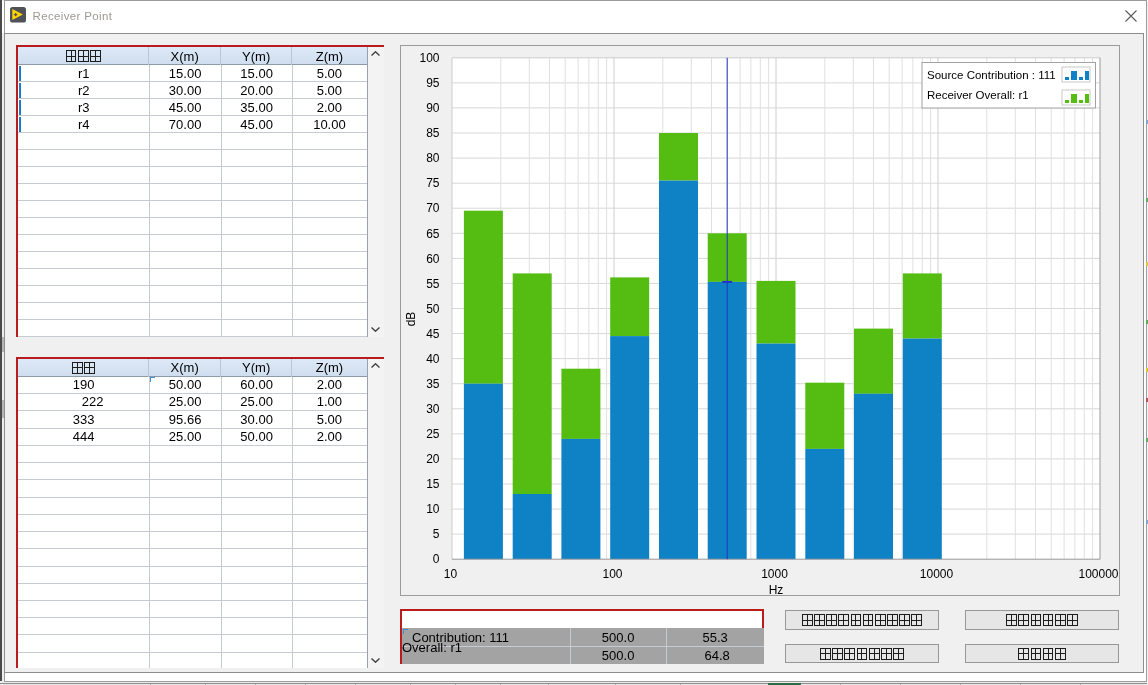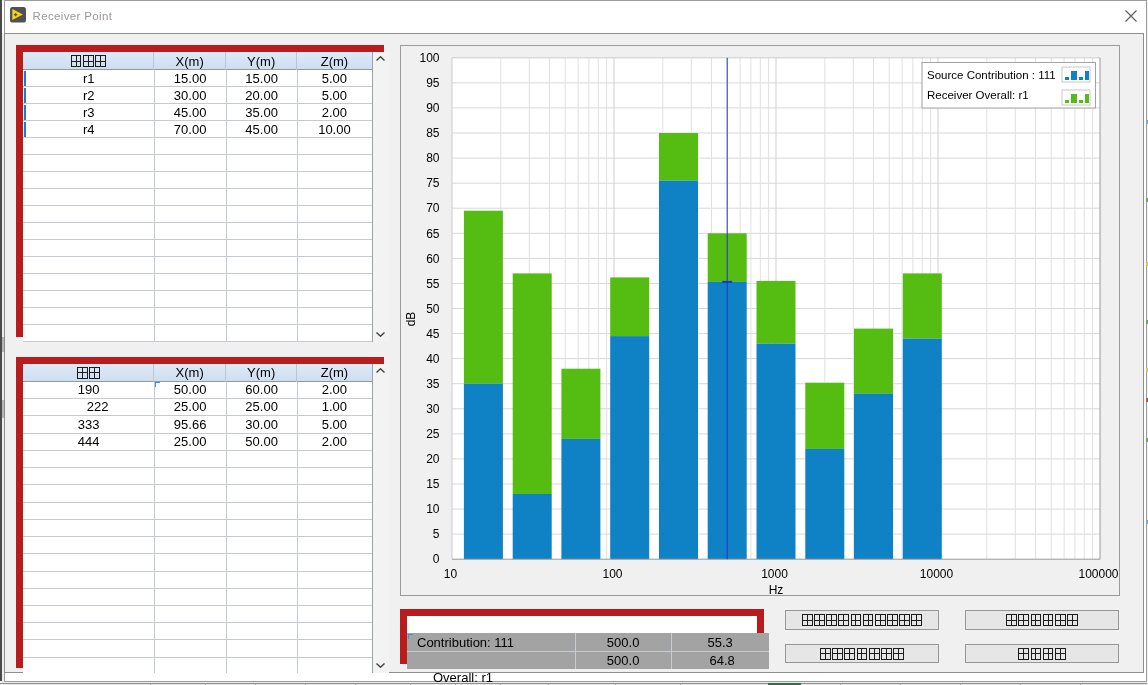--- a/index.html
+++ b/index.html
@@ -1,20 +1,20 @@
 <!DOCTYPE html>
 <html><head><meta charset="utf-8"><style>
 *{margin:0;padding:0;box-sizing:border-box}
 html,body{width:1148px;height:685px;overflow:hidden;background:#ececec;
  font-family:"Liberation Sans",sans-serif;-webkit-font-smoothing:antialiased}
 #root{position:relative;width:1148px;height:685px}
 .win{position:absolute;left:4px;top:0;width:1142.5px;height:682px;background:#fff;border:1px solid #9b9b9b}
 .panel{position:absolute;left:4px;top:33px;width:1140px;height:640px;background:#f0f0f0;border:1px solid #8e8e8e}
 .title{position:absolute;left:32.5px;top:9.5px;font-size:11.5px;color:#9e9a96;letter-spacing:0.35px}
-.tbl{position:absolute;border:7px solid #b91c1c;background:#fff}
+.tbl{position:absolute;border:2px solid #b91c1c;background:#fff}
 .thead{position:absolute;left:0;top:0;background:linear-gradient(#dde9f7,#cfdeef);border-bottom:1px solid #8f9aa8}
 .hc{position:absolute;top:0;display:flex;align-items:center;justify-content:center;font-size:13px;color:#000;border-right:1px solid #b9c6d6}
 .hc:last-child{border-right:none}
 .tbody{position:absolute;left:0}
 .dc{position:absolute;display:flex;align-items:center;justify-content:center;font-size:13px;color:#000}
 .sb{position:absolute;top:0;background:#f3f3f3;border-left:1px solid #98a2ae}
 .btn{position:absolute;background:#e6e6e6;border:1px solid #979797;display:flex;align-items:center;justify-content:center}
 .z{display:inline-block;width:10.8px;height:12px;margin:0 0.7px;border:1px solid #1c1c1c;
  background:linear-gradient(#1c1c1c,#1c1c1c) 50% 50%/100% 1px no-repeat,linear-gradient(#1c1c1c,#1c1c1c) 50% 50%/1px 100% no-repeat}
 </style></head><body>
@@ -243,21 +243,21 @@
         <rect x="685" y="49.0" width="4" height="9" fill="#55bd11"></rect>
 </svg></div>
 <div class="tbl" style="left:400px;top:609px;width:364px;height:55px">
 <div class="tbody" style="top:17px;width:362px;height:36px;background:#a3a3a3">
 <div style="position:absolute;left:0;top:18.2px;width:362px;height:1px;background:#c6cbd1"></div>
 <div style="position:absolute;left:168.1px;top:0;width:1px;height:36px;background:#c6cbd1"></div>
 <div style="position:absolute;left:264.2px;top:0;width:1px;height:36px;background:#c6cbd1"></div>
 <div class="dc" style="left:0;top:0.5px;width:168.1px;height:17.5px;justify-content:flex-start;padding-left:10px">Contribution: 111</div>
 <div class="dc" style="left:168.1px;top:0.5px;width:96.1px;height:17.5px">500.0</div>
 <div class="dc" style="left:264.2px;top:0.5px;width:97.8px;height:17.5px">55.3</div>
-<div class="dc" style="left:0;top:36px;width:168.1px;height:17.5px;justify-content:flex-start;padding-left:26px">Overall: r1</div>
+<div class="dc" style="left:0;top:11px;width:168.1px;height:17.5px;justify-content:flex-start;padding-left:0">Overall: r1</div>
 <div class="dc" style="left:168.1px;top:18.7px;width:96.1px;height:17.5px">500.0</div>
 <div class="dc" style="left:264.2px;top:18.7px;width:102px;height:17.5px">64.8</div>
 <div style="position:absolute;left:1px;top:0.5px;width:5px;height:1px;background:#3f8fd6"></div>
 <div style="position:absolute;left:1px;top:0.5px;width:1px;height:5px;background:#3f8fd6"></div>
 </div>
     </div>
 <div class="btn" style="left:785px;top:610px;width:154px;height:20px">
       <i class="z"></i>
       <i class="z"></i>
       <i class="z"></i>

